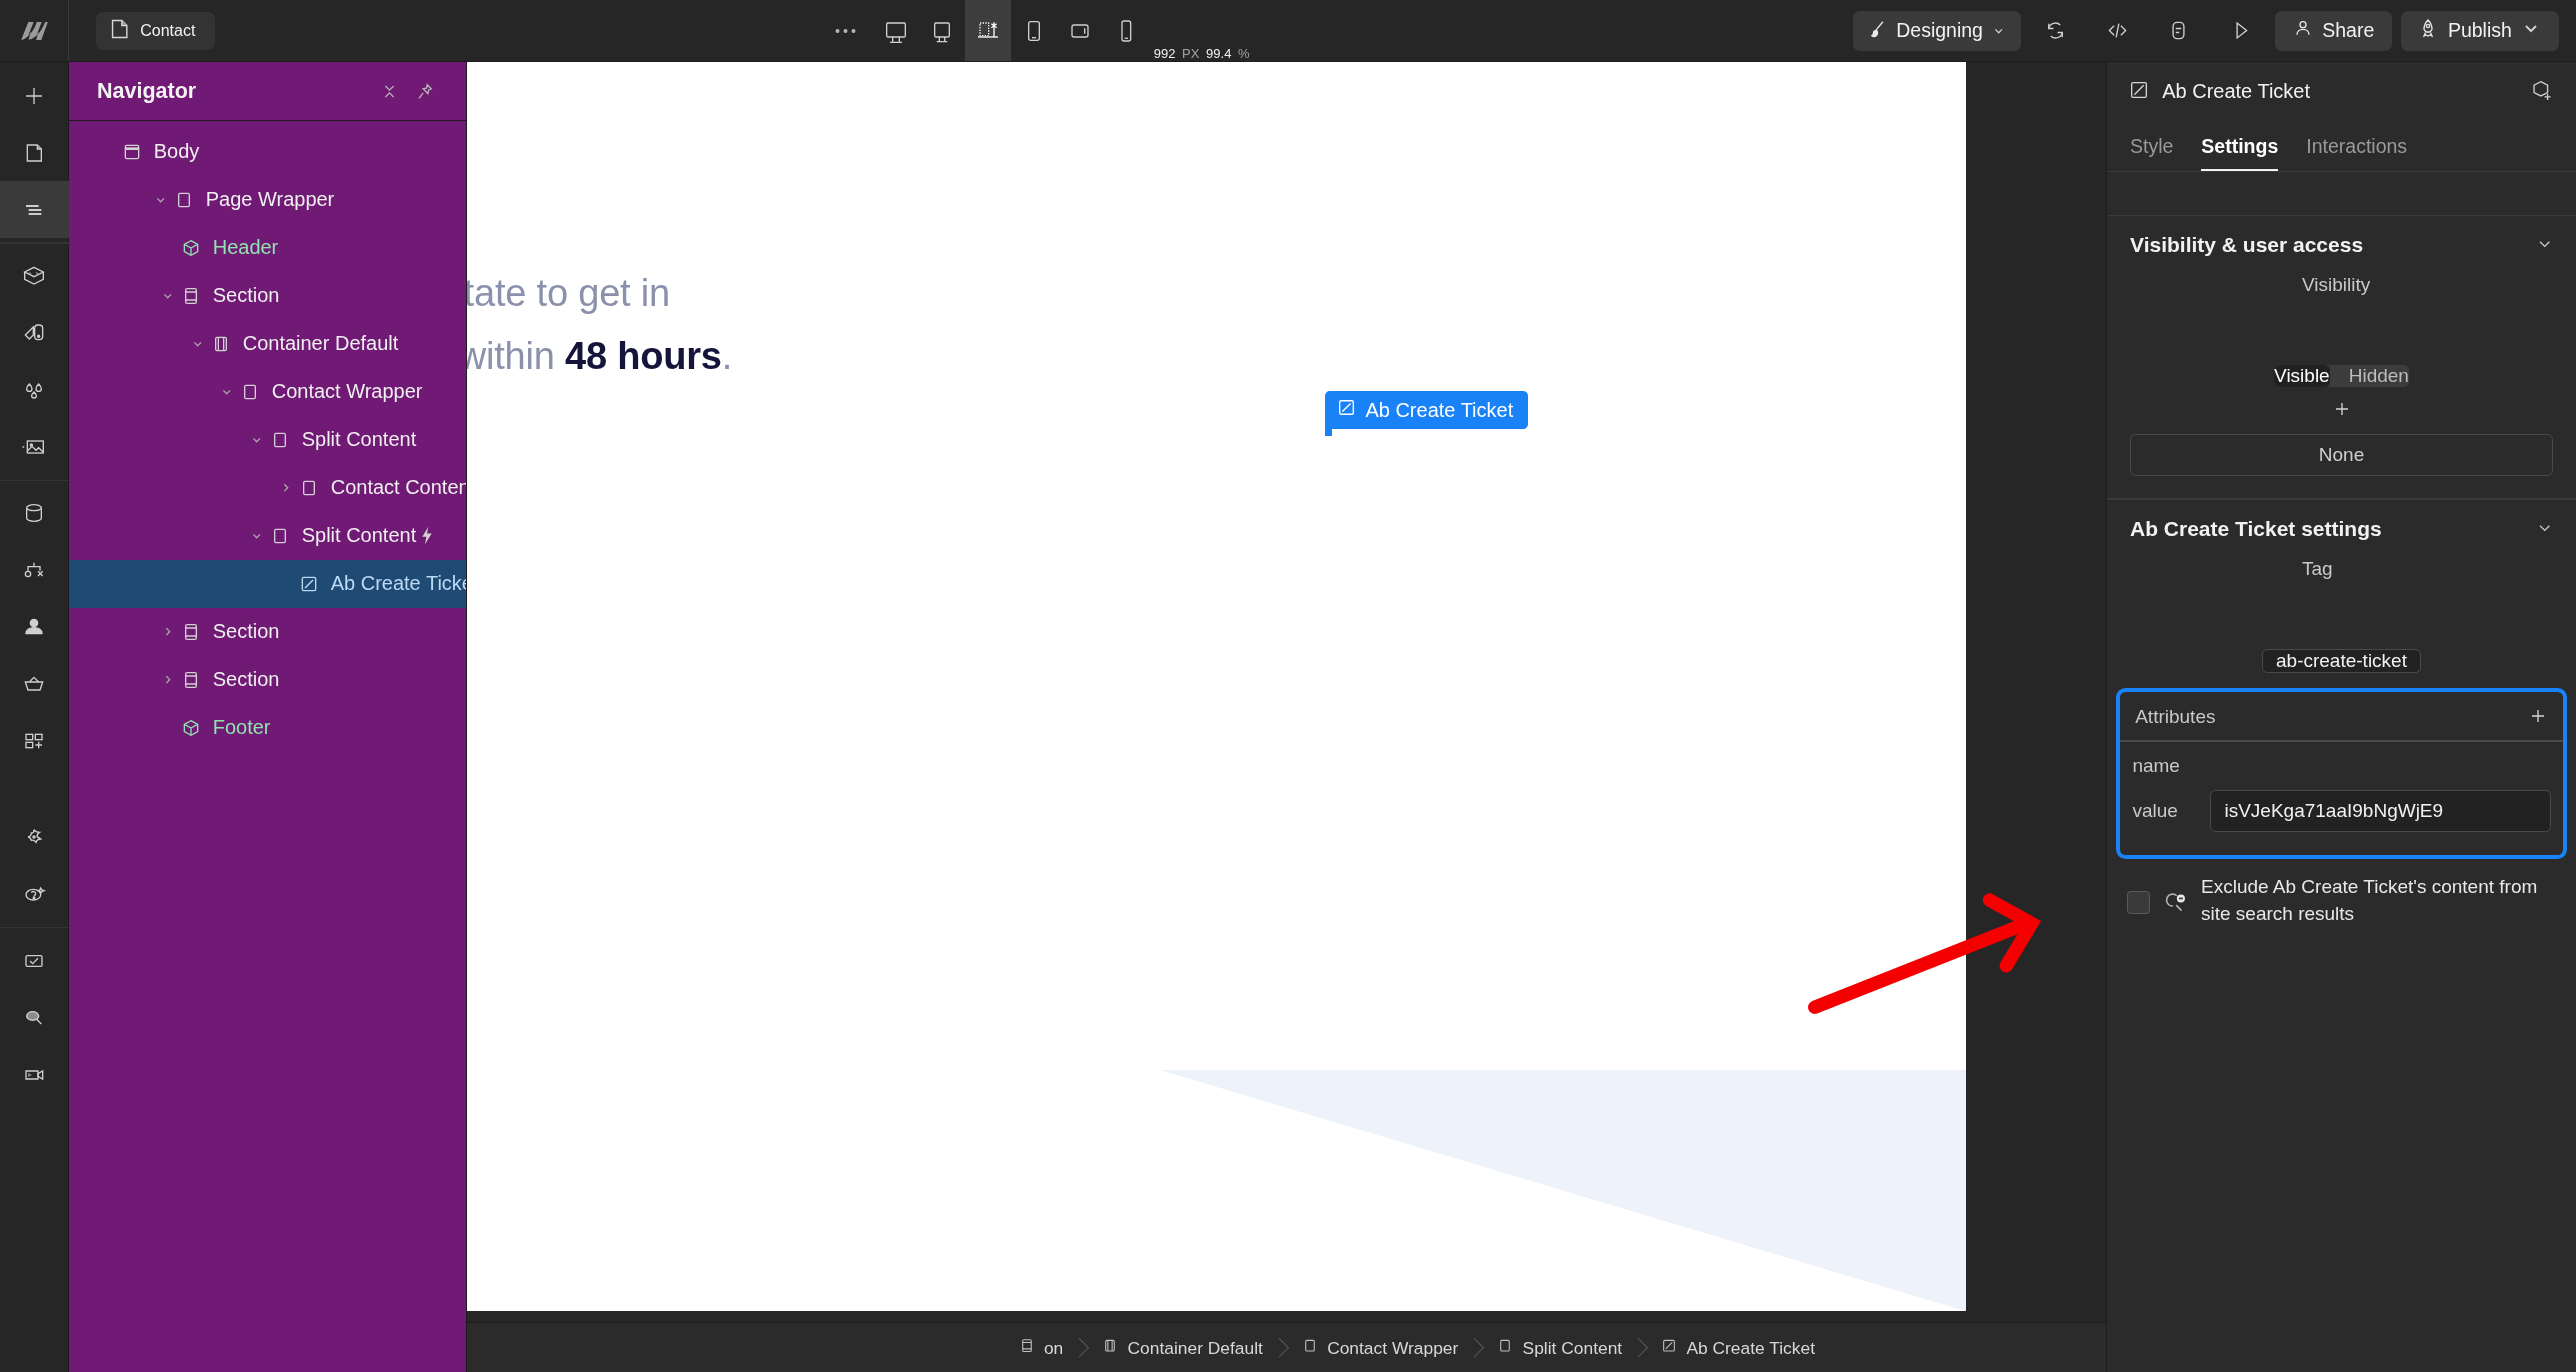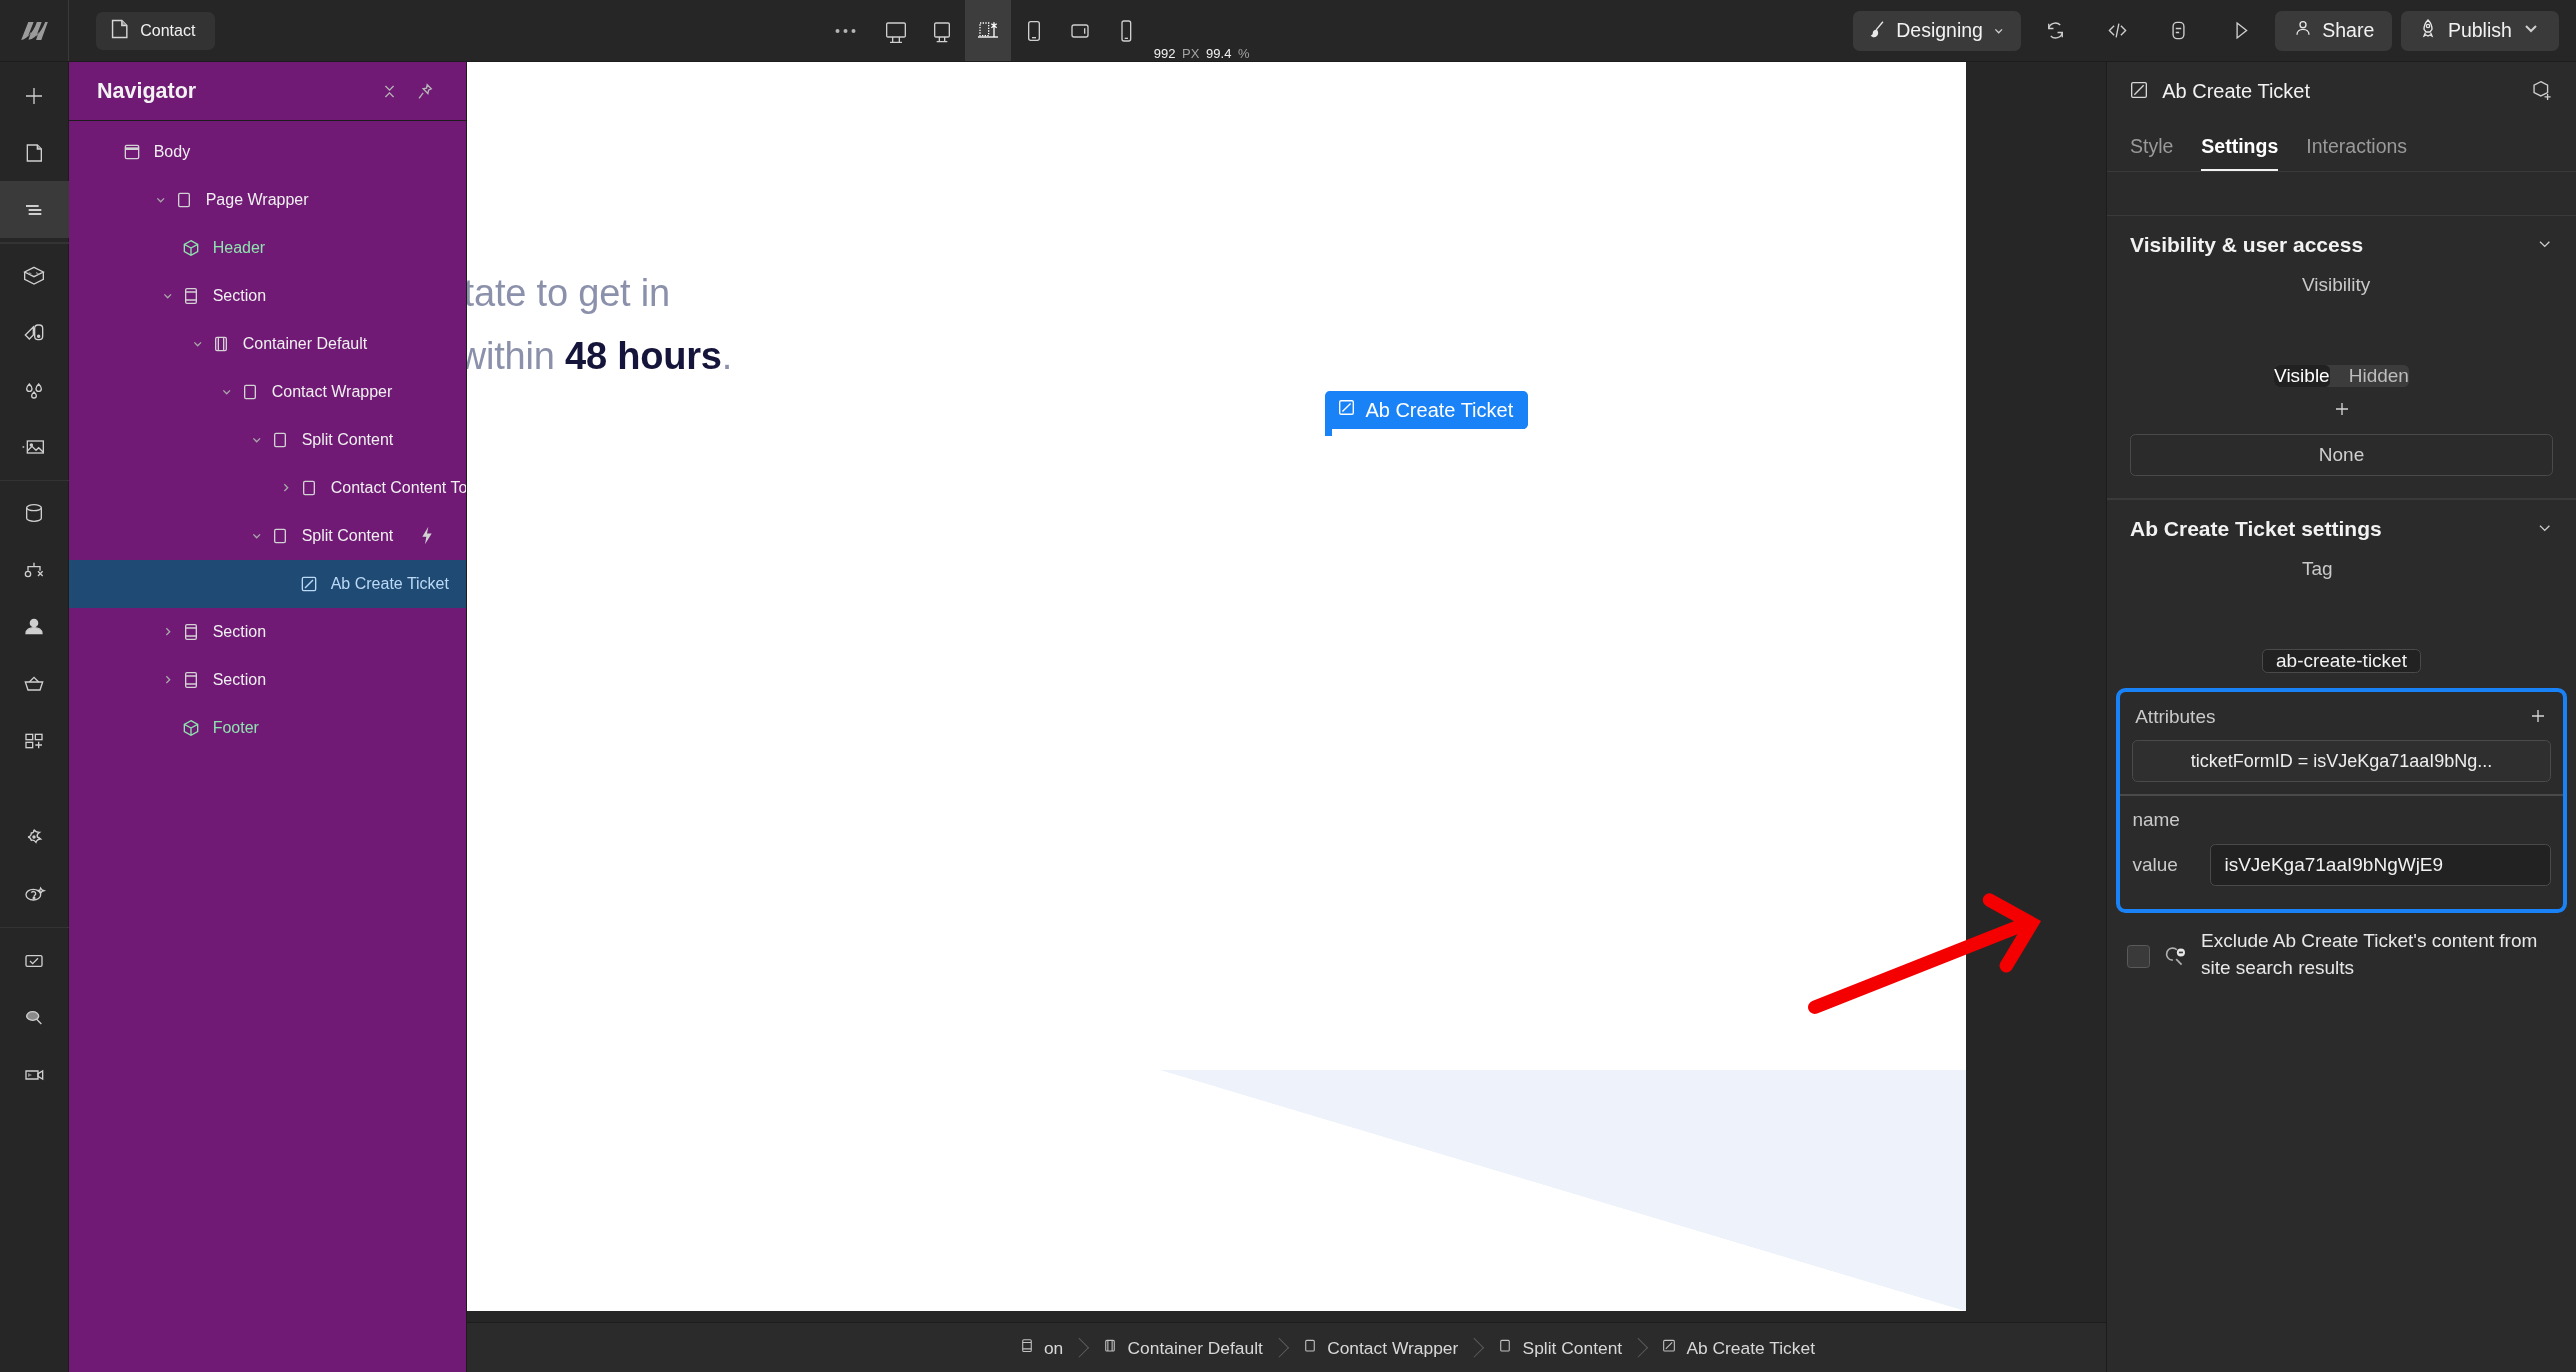--- a/index.html
+++ b/index.html
@@ -93,21 +93,21 @@
   .nav-head {
     height: 59px; flex: 0 0 59px; display: flex; align-items: center;
     padding: 0 24px 0 28px; border-bottom: 1.3px solid #1c1c1c;
   }
   .nav-title { color: #f2f2f2; font-size: 21.5px; font-weight: 700; flex: 1; }
   .nav-head-btn { width: 35px; height: 35px; display: flex; align-items: center; justify-content: center; }
   .nav-head-btn svg { width: 19px; height: 19px; }
   .nav-tree { padding-top: 6.7px; flex: 1; overflow: hidden; }
   .nav-row {
     height: 48px; display: flex; align-items: center;
-    padding-right: 31px; color: #f0f0f0; font-size: 16px; white-space: nowrap;
+    padding-right: 31px; color: #f0f0f0; font-size: 20px; white-space: nowrap;
   }
   .nav-row.selected { background: #1f4a73; }
   .nav-row.green .nav-label { color: #8fe3ae; }
   .nav-row.selected .nav-label { color: #bcd9f5; }
   .nav-caret { width: 23px; height: 23px; flex: 0 0 23px; display: flex; align-items: center; justify-content: center; }
   .nav-caret svg { width: 13.4px; height: 13.4px; }
   .nav-icon { width: 23px; height: 23px; flex: 0 0 23px; margin-right: 10.7px; display: flex; align-items: center; justify-content: center; }
   .nav-icon svg { width: 20px; height: 20px; }
   .nav-trailing { margin-left: auto; display: flex; align-items: center; }
   .nav-trailing svg { width: 16px; height: 19px; }
@@ -836,21 +836,20 @@
 
       <div class="attr-box">
         <div class="attr-head">
           <div class="t">Attributes</div>
           <span>
             <svg viewBox="0 0 30 30" fill="none" stroke="#d6d6d6" stroke-width="2">
                 <path d="M15 6v18M6 15h18"></path>
               </svg>
           </span>
         </div>
-        <div class="attr-chip">ticketFormID = isVJeKga71aaI9bNg...</div>
         <div class="attr-sep"></div>
         <div class="attr-row">
           <div class="lbl">name</div>
         </div>
         <div class="attr-row">
           <div class="lbl">value</div>
           <div class="field">isVJeKga71aaI9bNgWjE9</div>
         </div>
       </div>
 

